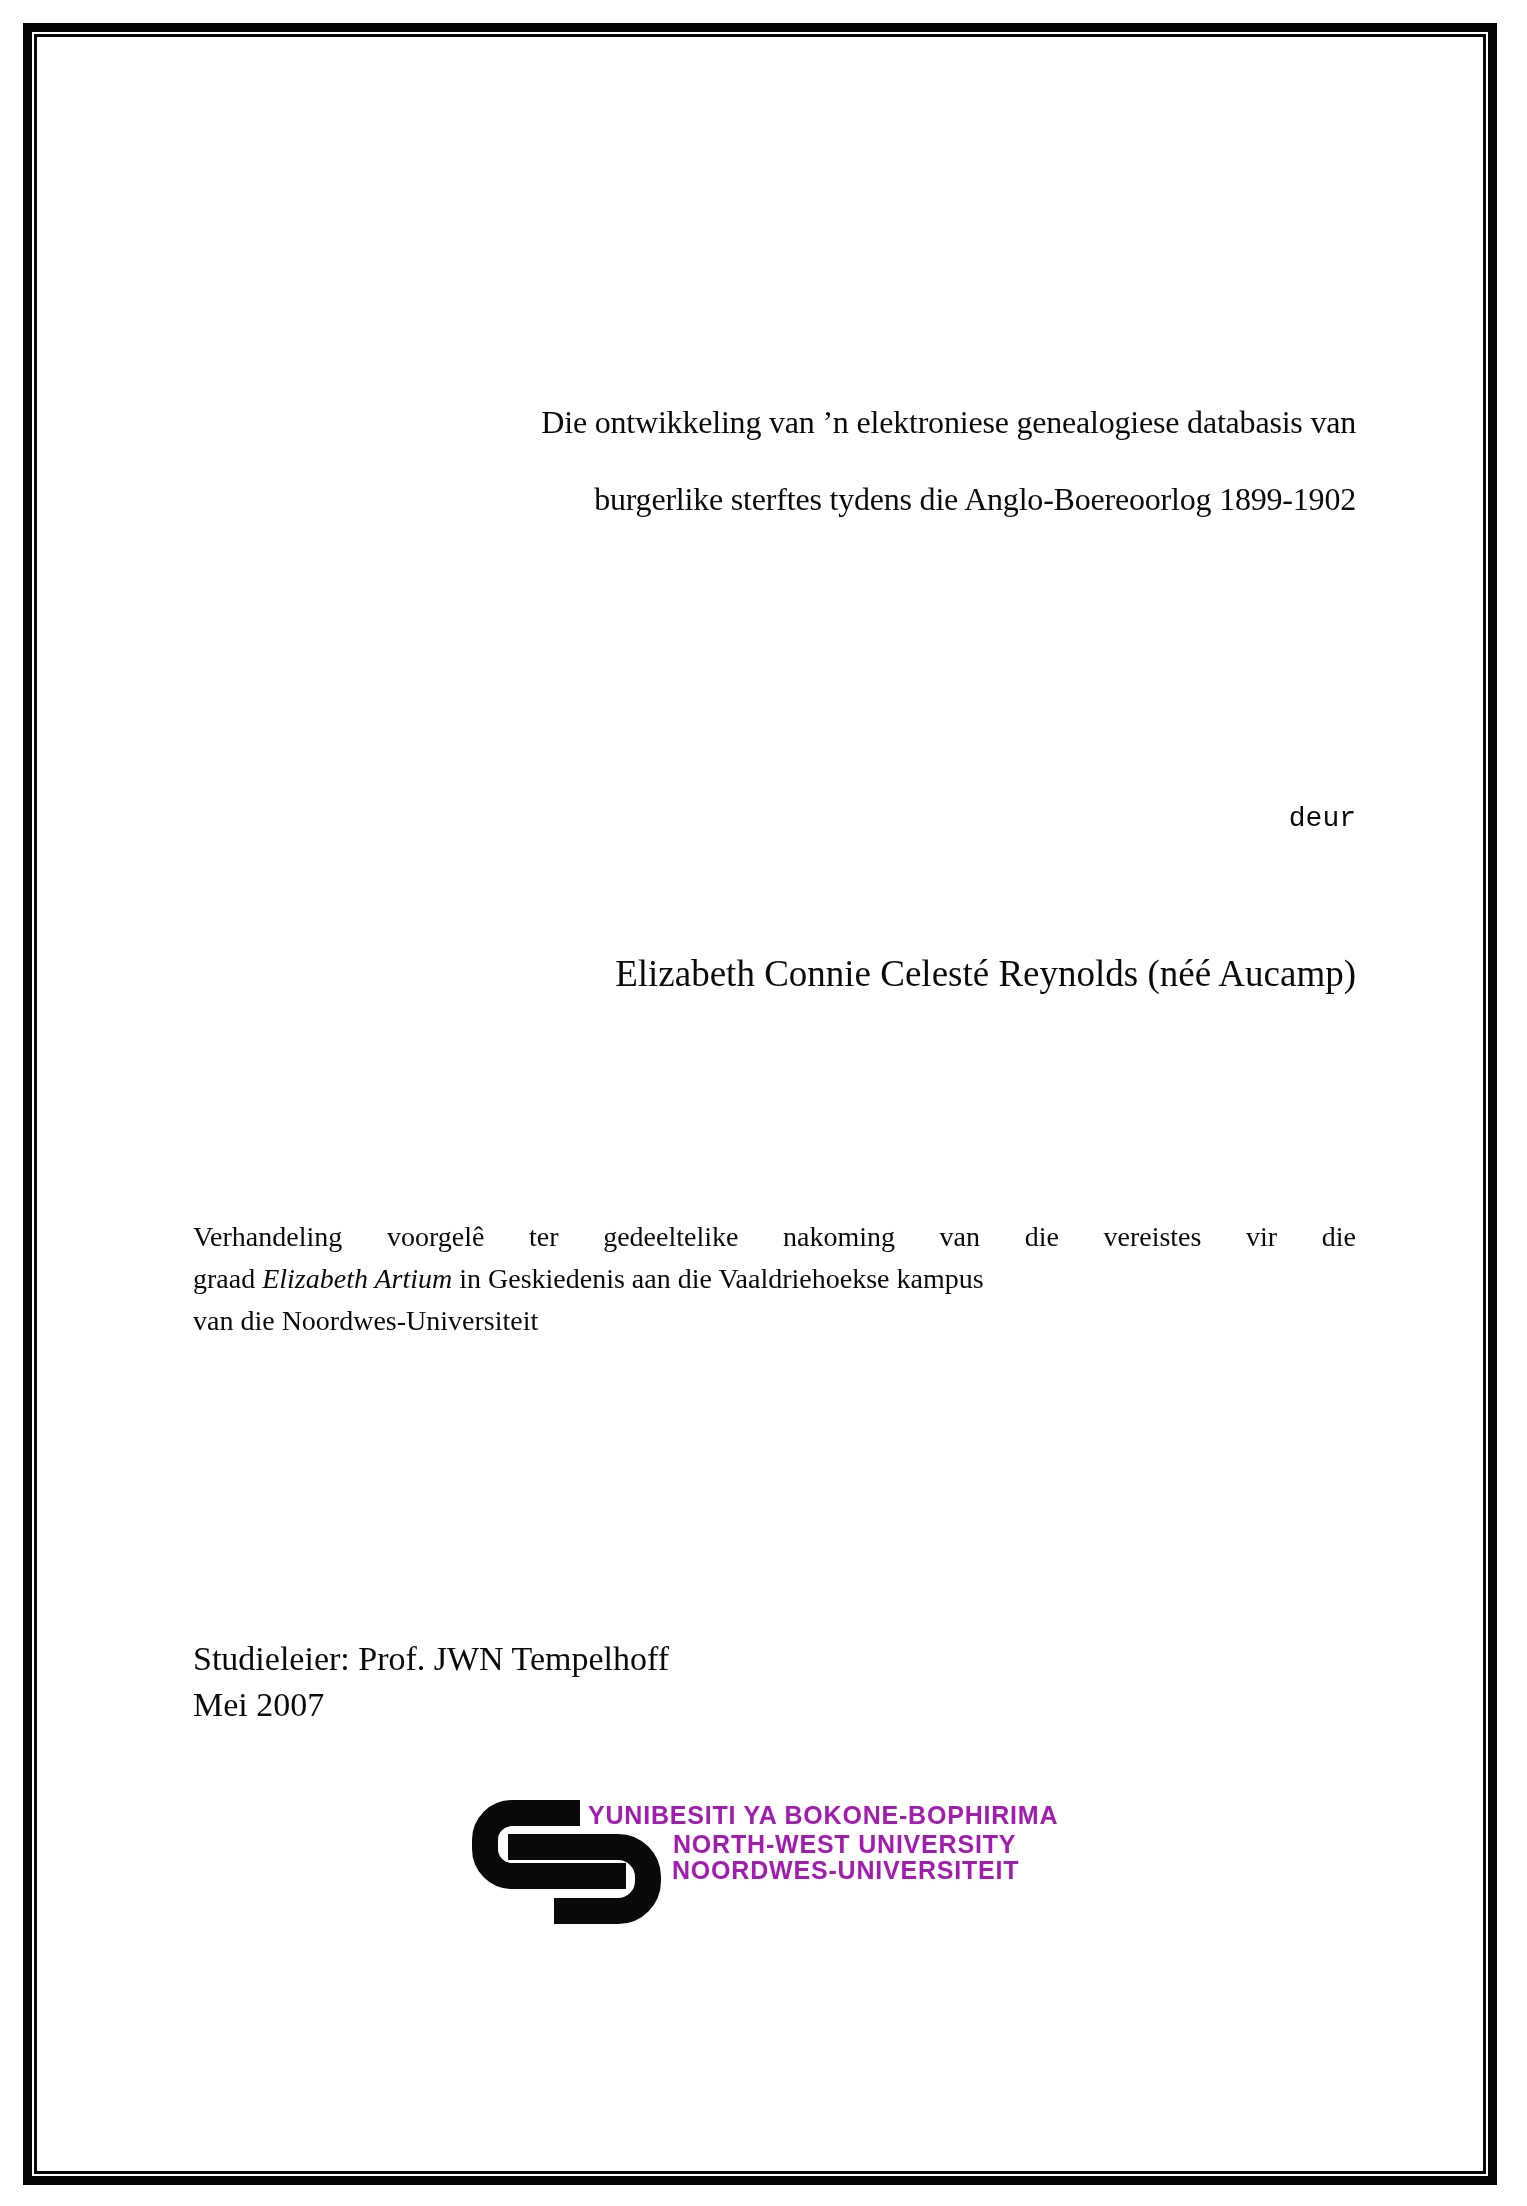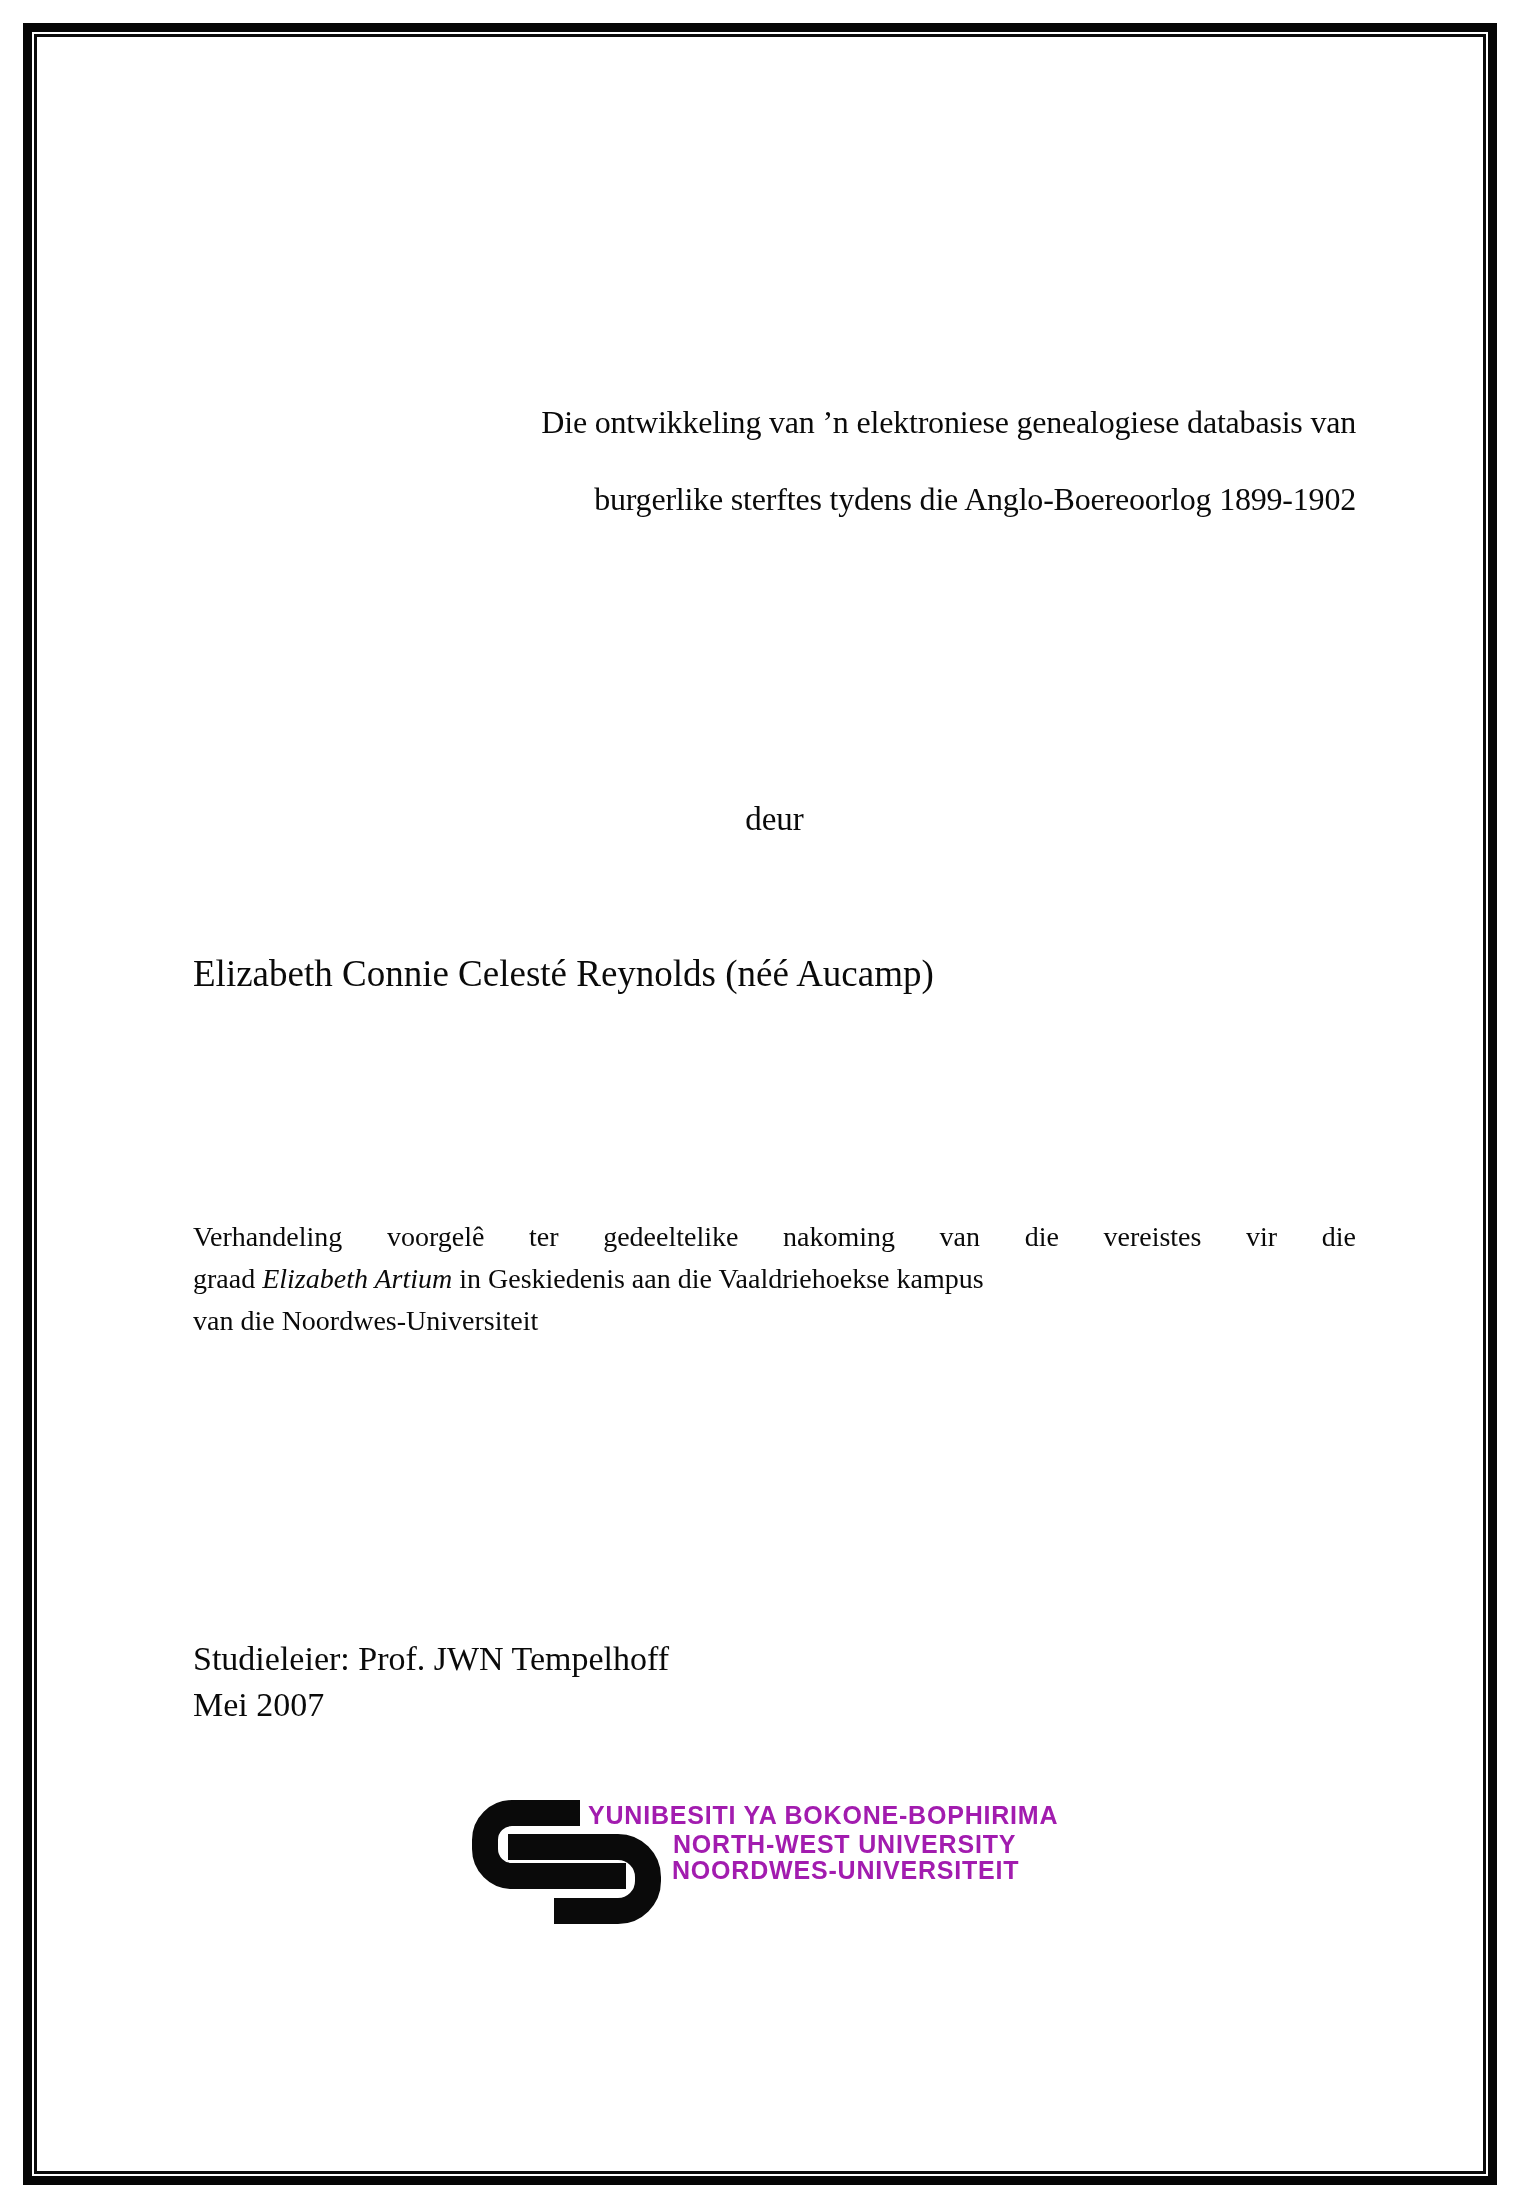--- a/index.html
+++ b/index.html
@@ -18,23 +18,23 @@
   .frame-inner{
     position:absolute;left:2px;top:2px;right:2px;bottom:2px;
     border:3px solid #0a0a0a;
   }
   
   .content-col{position:absolute;left:193px;width:1163px;}
   
   .thesis-title{top:384px;text-align:right;font-size:32px;line-height:77px;
     letter-spacing:-0.2px;white-space:nowrap;}
   
-  .byline{top:801px;text-align:center;font-size:33px;line-height:36px;}
+  .byline{top:801px;text-align:right;font-size:28px;line-height:36px;font-family:Liberation Mono, monospace;}
   
-  .author{top:952px;text-align:left;font-size:37px;line-height:44px;}
+  .author{top:952px;text-align:right;font-size:37px;line-height:44px;}
   
   .statement{top:1216px;font-size:28px;line-height:42px;}
   .statement .just{text-align:justify;text-align-last:justify;}
   .statement .ital{font-style:italic;}
   
   .supervisor-block{top:1636px;font-size:34px;line-height:46px;}
   
   .logo-mark{position:absolute;left:470px;top:1798px;width:193px;height:127px;}
   .nwu-line{
     position:absolute;font-family:"Liberation Sans","DejaVu Sans",sans-serif;

